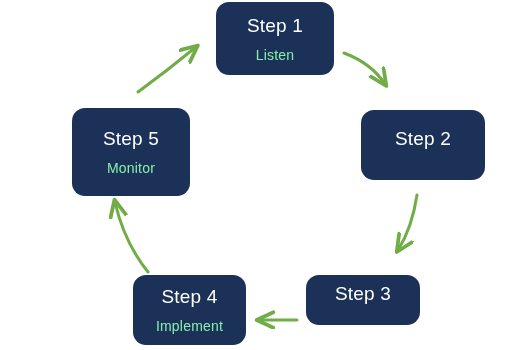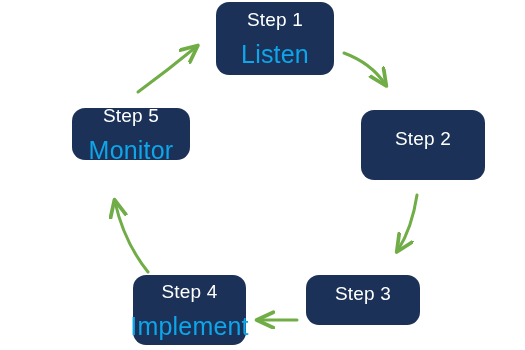--- a/index.html
+++ b/index.html
@@ -42,31 +42,31 @@
     line-height: 1.0;
   }
   .step-title {
     font-size: 19px;
     color: #ffffff;
     letter-spacing: 0.2px;
     margin-bottom: 13px;
     white-space: nowrap;
   }
   .step-subtitle {
-    font-size: 25px;
-    color: #0ea5e9;
+    font-size: 14px;
+    color: #86efac;
     letter-spacing: 0.2px;
     white-space: nowrap;
   }
   
   #node-1 { left: 216px; top: 2px;   width: 118px; height: 73px; }
   #node-2 { left: 361px; top: 110px; width: 124px; height: 70px; }
   #node-3 { left: 306px; top: 275px; width: 114px; height: 50px; gap: 22px; }
   #node-4 { left: 133px; top: 275px; width: 113px; height: 70px; }
-  #node-5 { left: 72px;  top: 108px; width: 118px; height: 52px; }
+  #node-5 { left: 72px;  top: 108px; width: 118px; height: 88px; }
 </style>
 </head>
 <body>
 
 <div id="diagram">
 
   <svg class="arrow-layer" viewBox="0 0 525 350" width="525" height="350" xmlns="http://www.w3.org/2000/svg">
     <defs>
       <marker id="ah" markerWidth="7" markerHeight="7" refX="5.2" refY="3" orient="auto" markerUnits="strokeWidth">
         <path d="M0.4,0.4 L6,3 L0.4,5.6" fill="none" stroke="#70AD47" stroke-width="1.25" stroke-linecap="round" stroke-linejoin="round"></path>

